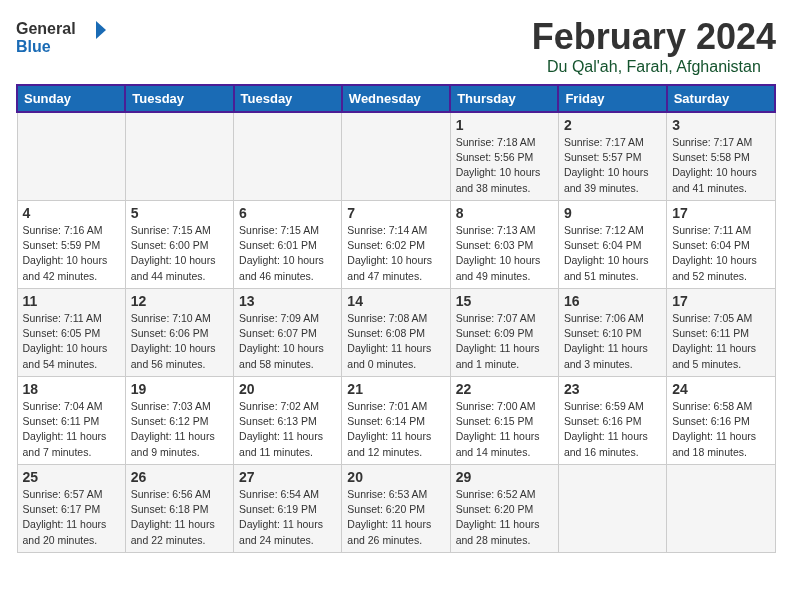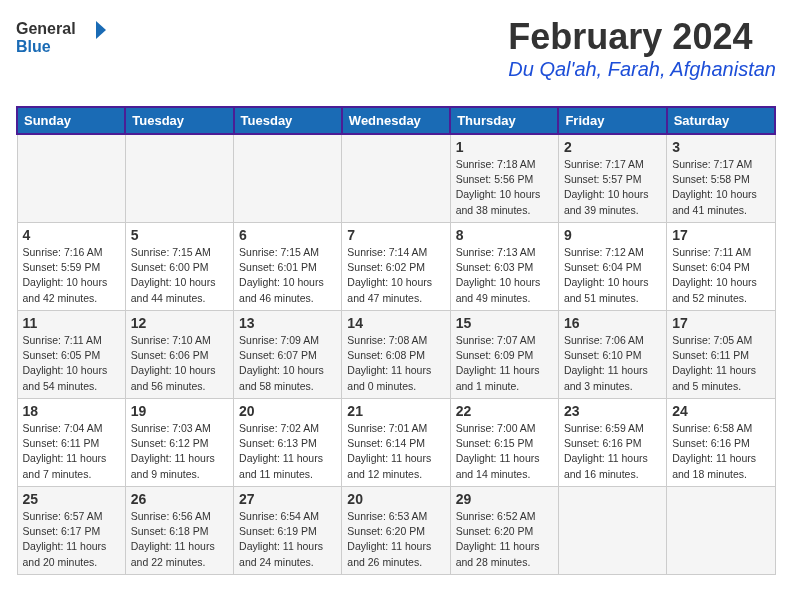--- a/index.html
+++ b/index.html
@@ -7,39 +7,38 @@
       font-family: Arial, sans-serif;
       background: #fff;
       width: 792px;
       min-height: 612px;
       padding: 16px;
     }
     .header-area {
       display: flex;
       align-items: flex-start;
       justify-content: space-between;
-      margin-bottom: 25px;
+      margin-bottom: 8px;
     }
     .logo {
       display: flex;
       align-items: center;
       gap: 4px;
     }
     .title-area {
-      text-align: left;
+      text-align: center;
     }
     .main-title {
       font-size: 36px;
       font-weight: bold;
       color: #333;
     }
     .subtitle {
-      font-size: 20px;
-      color: #1d4ed8;
-      font-style: italic;
+      font-size: 16px;
+      color: #14532d;
     }
     table {
       width: 100%;
       border-collapse: collapse;
       table-layout: fixed;
     }
     thead tr th {
       background-color: #1a6bb5;
       color: #fff;
       text-align: left;

